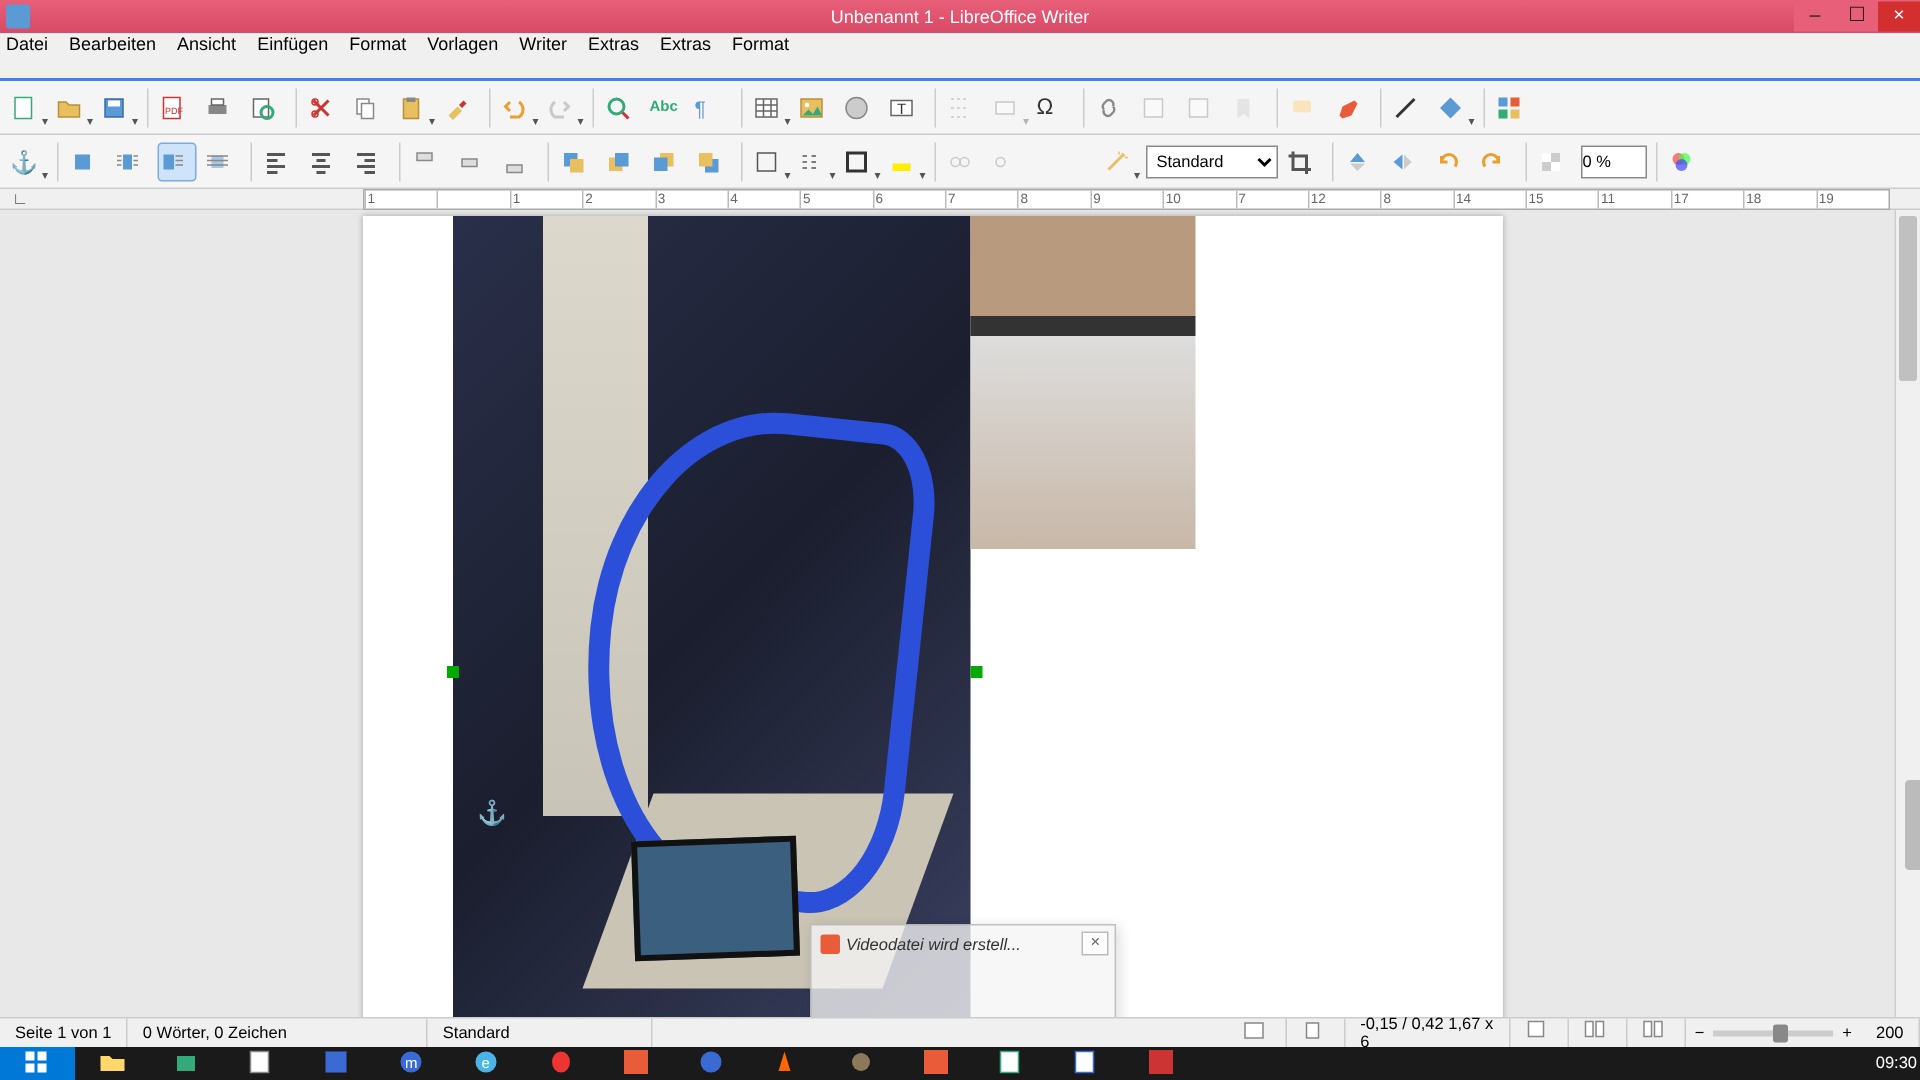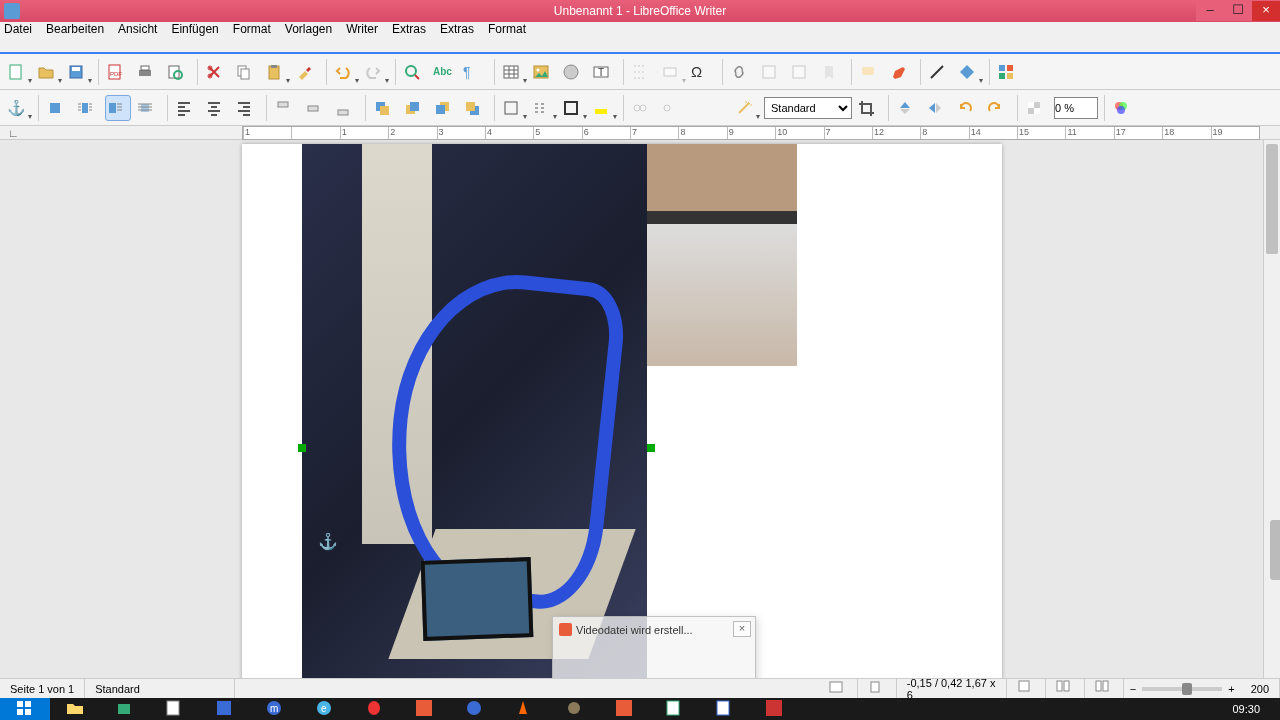--- a/index.html
+++ b/index.html
@@ -37,21 +37,21 @@
 .bluebar { position:absolute; left:90px; top:130px; width:220px; height:330px; }
 .bluebar::before { content:""; position:absolute; inset:0; border:14px solid #2b4fd8; border-radius:120px 40px 60px 120px / 160px 60px 90px 180px; transform:rotate(6deg); }
 .wall { position:absolute; left:60px; top:0; width:70px; height:400px; background:linear-gradient(#ddd8cc,#c8c4b8); }
 .floortile { position:absolute; left:110px; bottom:20px; width:200px; height:130px; background:#cac4b4; transform:skew(-20deg,0deg); }
 .screen { position:absolute; left:120px; bottom:40px; width:110px; height:80px; background:#3a5f7f; border:4px solid #111; transform:rotate(-2deg); }
 .img2 { position:absolute; left:405px; top:0; width:150px; height:222px; background:linear-gradient(#b89a7e 30%,#333 30%,#333 36%,#ddd 36%,#c8b8a8 100%); }
 .handle { width:8px; height:8px; background:#0a0; position:absolute; }
 .h-l { left:56px; top:300px; } .h-r { left:405px; top:300px; }
 .anchor { position:absolute; left:76px; top:388px; font-size:16px; color:#444; }
 
-.dialog { position:absolute; left:552px; top:476px; width:204px; height:96px; background:rgba(245,245,245,.78); border:1px solid rgba(170,170,170,.7); box-shadow:2px 2px 8px rgba(0,0,0,.15); padding:6px; }
+.dialog { position:absolute; left:540px; top:476px; width:204px; height:96px; background:rgba(245,245,245,.78); border:1px solid rgba(170,170,170,.7); box-shadow:2px 2px 8px rgba(0,0,0,.15); padding:6px;font-style:italic; }
 .dlg-title { display:flex; align-items:center; gap:4px; font-size:11px; color:#333; }
 .dlg-ico { width:13px; height:13px; background:#e85c3a; border-radius:2px; }
 .dlg-close { position:absolute; right:4px; top:4px; width:18px; height:16px; border:1px solid #bbb; text-align:center; line-height:12px; font-size:11px; color:#666; background:rgba(255,255,255,.6); }
 .pbar { margin:44px 6px 0 6px; height:16px; border:1px solid #aaa; background:#fff; position:relative; }
 .pbar-fill { height:100%; width:30%; background:linear-gradient(#6c6,#3a3); }
 .pbar-pct { position:absolute; right:-32px; top:0; font-size:11px; color:#555; }
 
 .vscroll { position:absolute; right:0; top:0; width:17px; height:100%; background:#f0f0f0; border-left:1px solid #ccc; }
 .vscroll-thumb { position:absolute; top:4px; left:2px; right:2px; height:110px; background:#c0c0c0; border-radius:2px; }
 .sidetab { position:absolute; right:0; top:380px; width:10px; height:60px; background:#bbb; border-radius:3px 0 0 3px; }
@@ -59,21 +59,21 @@
 .statusbar { position:absolute; bottom:22px; left:0; right:0; height:20px; background:#f0f0f0; border-top:1px solid #ccc; display:flex; align-items:center; font-size:11px; }
 .status-cell { padding:0 10px; border-right:1px solid #ccc; height:100%; display:flex; align-items:center; }
 .status-fill { flex:1; }
 .zoom { display:flex; align-items:center; gap:6px; padding:0 6px; }
 .zoom-track { width:80px; height:4px; background:#ccc; position:relative; }
 .zoom-thumb { position:absolute; left:40px; top:-4px; width:10px; height:12px; background:#888; border-radius:2px; }
 
 .taskbar { position:absolute; bottom:0; left:0; right:0; height:22px; background:#1a1a1a; display:flex; align-items:center; }
 .task { width:50px; height:22px; display:flex; align-items:center; justify-content:center; }
 .task.win { background:#0078d7; }
-.tclock { position:absolute; right:20px; color:#fff; font-size:11px;text-align:center; }
+.tclock { position:absolute; right:2px; color:#fff; font-size:11px;text-align:center; }
 </style>
 </head>
 <body>
 
 <div class="titlebar">
   <div class="titlebar-icon"></div>
   <div class="titlebar-title">Unbenannt 1 - LibreOffice Writer</div>
   <div class="winbtns">
     <div class="winbtn">–</div>
     <div class="winbtn">☐</div>
@@ -502,20 +502,21 @@
   </div>
 
   <div class="vscroll">
     <div class="vscroll-thumb"></div>
   </div>
   <div class="sidetab"></div>
 </div>
 
 <div class="statusbar">
   <div class="status-cell">Seite 1 von 1</div>
+  <div class="status-cell" style="width:200px">0 Wörter, 0 Zeichen</div>
   <div class="status-cell" style="width:150px">Standard</div>
   <div class="status-fill"></div>
   <div class="status-cell">
       <svg width="14" height="14">
         <rect x="1" y="2" width="12" height="10" fill="#fff" stroke="#888"></rect>
       </svg>
     </div>
   <div class="status-cell">
       <svg width="14" height="14">
         <rect x="3" y="2" width="8" height="10" fill="#fff" stroke="#888"></rect>

